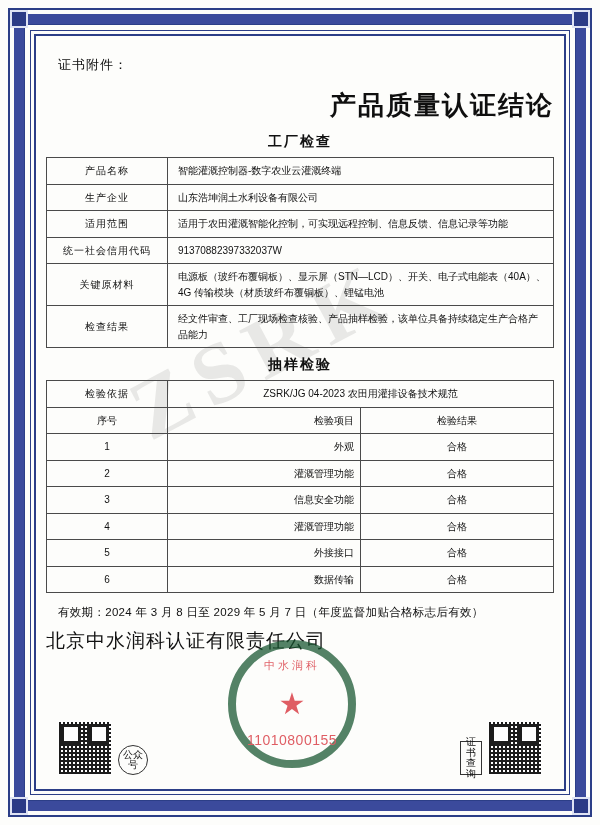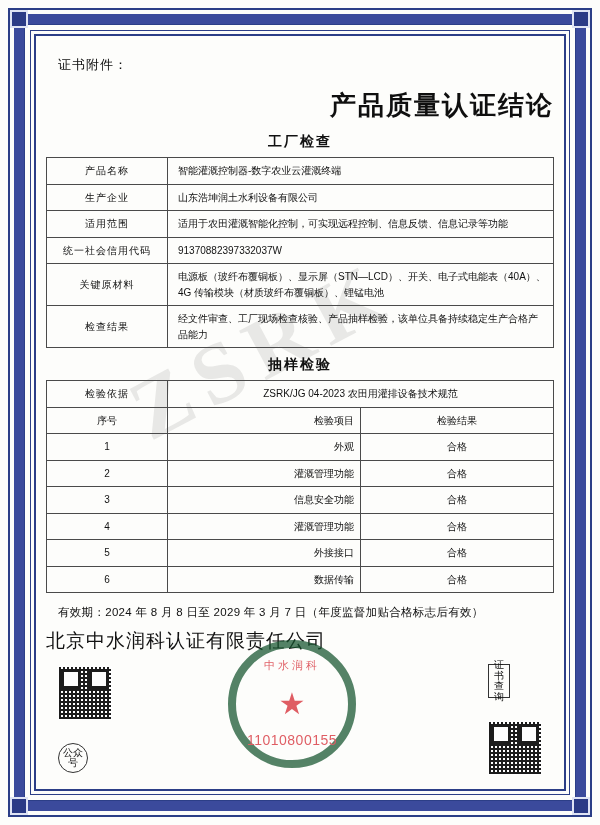--- a/index.html
+++ b/index.html
@@ -154,23 +154,22 @@
     position: absolute;
     left: 12px;
     right: 12px;
     bottom: 6px;
     display: flex;
     align-items: center;
     justify-content: space-between;
   }
   .qr-block {
     display: flex;
-    align-items: flex-start;
-    gap: 23px;
-    flex-direction: column;
+    align-items: flex-end;
+    gap: 6px;
   }
   .qr {
     width: 52px;
     height: 52px;
     background-color: #fff;
     background-image:
       repeating-linear-gradient(90deg, #111 0 2px, transparent 2px 4px),
       repeating-linear-gradient(0deg, #111 0 2px, transparent 2px 4px);
     background-size: 4px 4px, 4px 4px;
     border: 1px solid #fff;
@@ -358,21 +357,21 @@
           <td class="col-result">合格</td>
         </tr>
         <tr>
           <td class="col-no">6</td>
           <td class="col-item">数据传输</td>
           <td class="col-result">合格</td>
         </tr>
       </tbody>
     </table>
 
-    <div class="validity">有效期：2024 年 8 月 8 日至  2029 年 3 月 7 日（年度监督加贴合格标志后有效）</div>
+    <div class="validity">有效期：2024 年 3 月 8 日至  2029 年 5 月 7 日（年度监督加贴合格标志后有效）</div>
 
     <div class="org-name">北京中水润科认证有限责任公司</div>
 
     <div class="bottom-row">
       <div class="qr-block">
         <div class="qr"></div>
         <div class="qr-caption">公众号</div>
       </div>
       <div class="qr-block">
         <div class="qr-caption square">证书查询</div>

